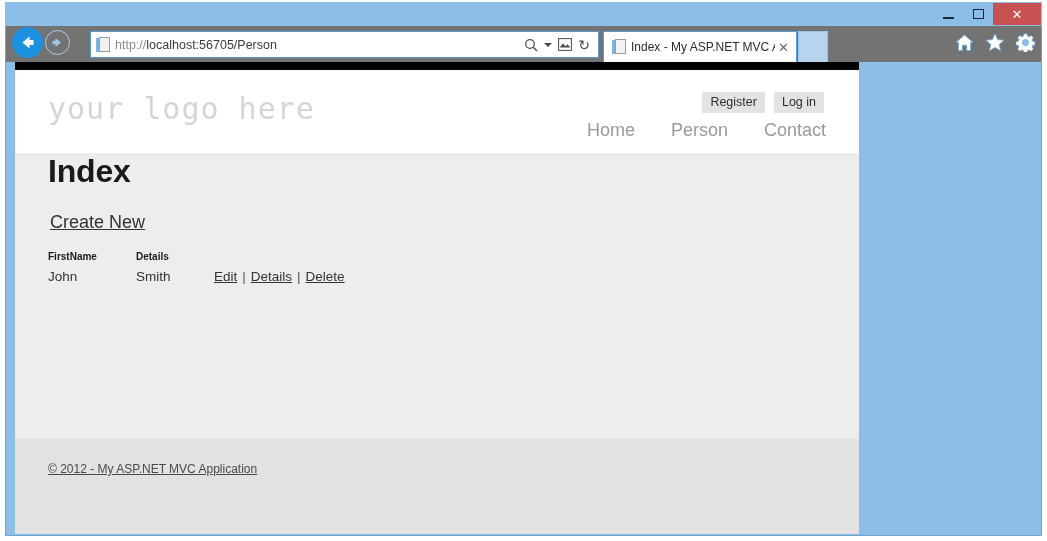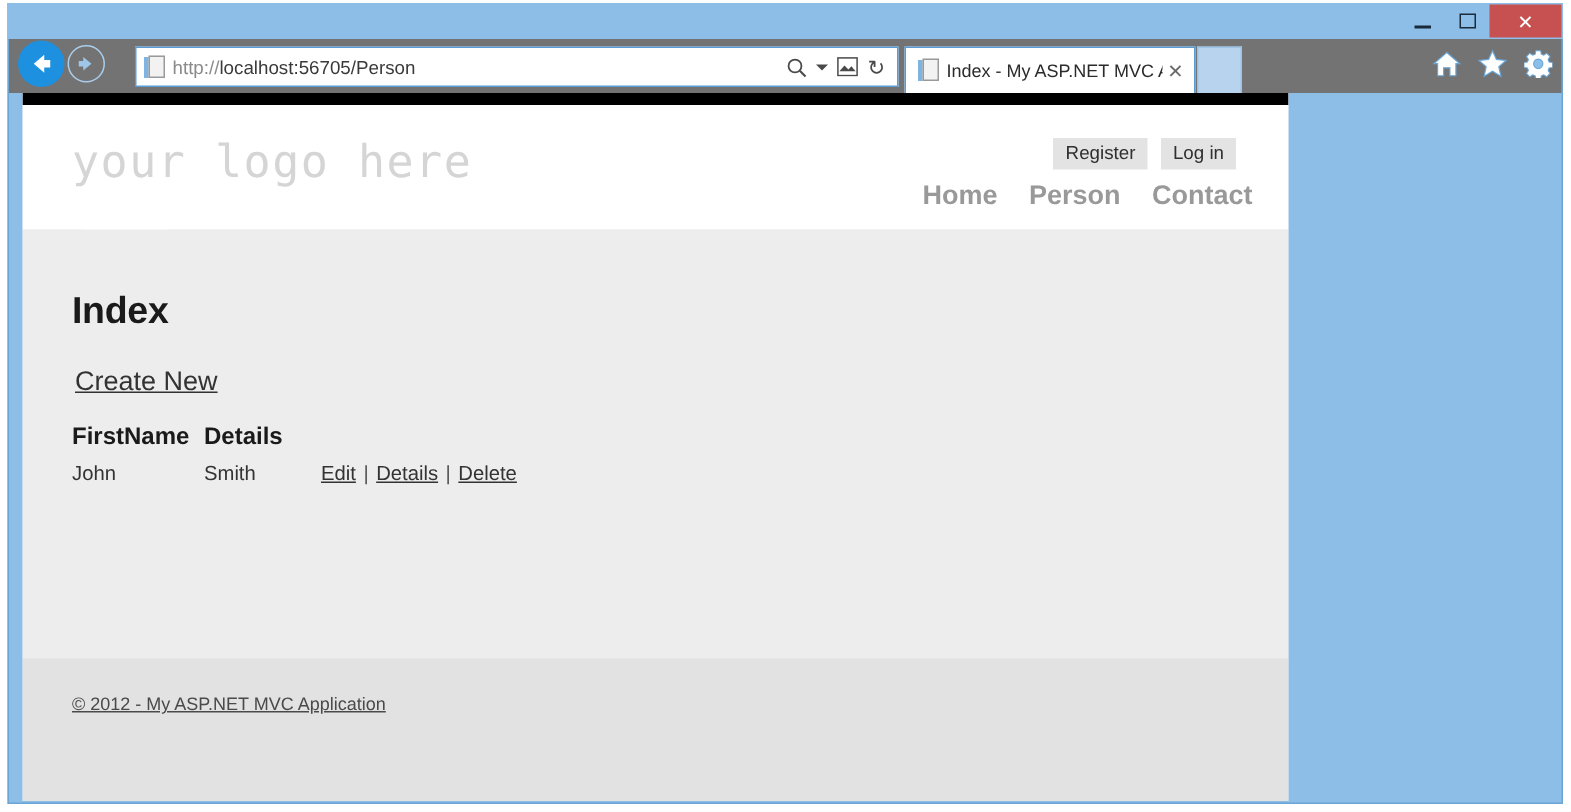--- a/index.html
+++ b/index.html
@@ -239,43 +239,41 @@
     display: inline-block;
     background: #e3e3e3;
     color: #2f2f2f;
     font-size: 12.5px;
     padding: 3px 8px 4px;
     text-decoration: none;
     cursor: pointer;
   }
   .sitenav {
     position: absolute;
-    right: 24px; top: 50px;
-    display: flex;
-    gap: 21px;
-    font-weight: bold;
+    right: 33px; top: 50px;
+    display: flex;
+    gap: 36px;
   }
   .sitenav a {
     font-size: 18px;
     color: #999999;
     text-decoration: none;
     cursor: pointer;
   }
 
   
   .content {
     position: relative;
     padding: 0 0 0 33px;
     background: #ededed;
     height: 286px;
   }
   .pagetitle {
     margin: 0;
-    padding-top: 40px;
-    font-size: 25px;
+    font-size: 32px;
     font-weight: bold;
     color: #1a1a1a;
     letter-spacing: -0.2px;
   }
   .createnew {
     display: inline-block;
     margin-top: 22px;
     margin-left: 2px;
     font-size: 18px;
     color: #333333;
@@ -286,21 +284,21 @@
     margin-top: 18px;
     border-collapse: collapse;
     font-size: 13.5px;
     color: #333333;
   }
   .datatable th {
     text-align: left;
     font-weight: bold;
     color: #1a1a1a;
     padding: 0;
-    font-size: 16px;
+    font-size: 10px;
   }
   .datatable td {
     padding: 7px 0 0 0;
     vertical-align: top;
     white-space: nowrap;
   }
   .col-first { width: 88px; }
   .col-last  { width: 78px; }
   .datatable a {
     color: #333333;

